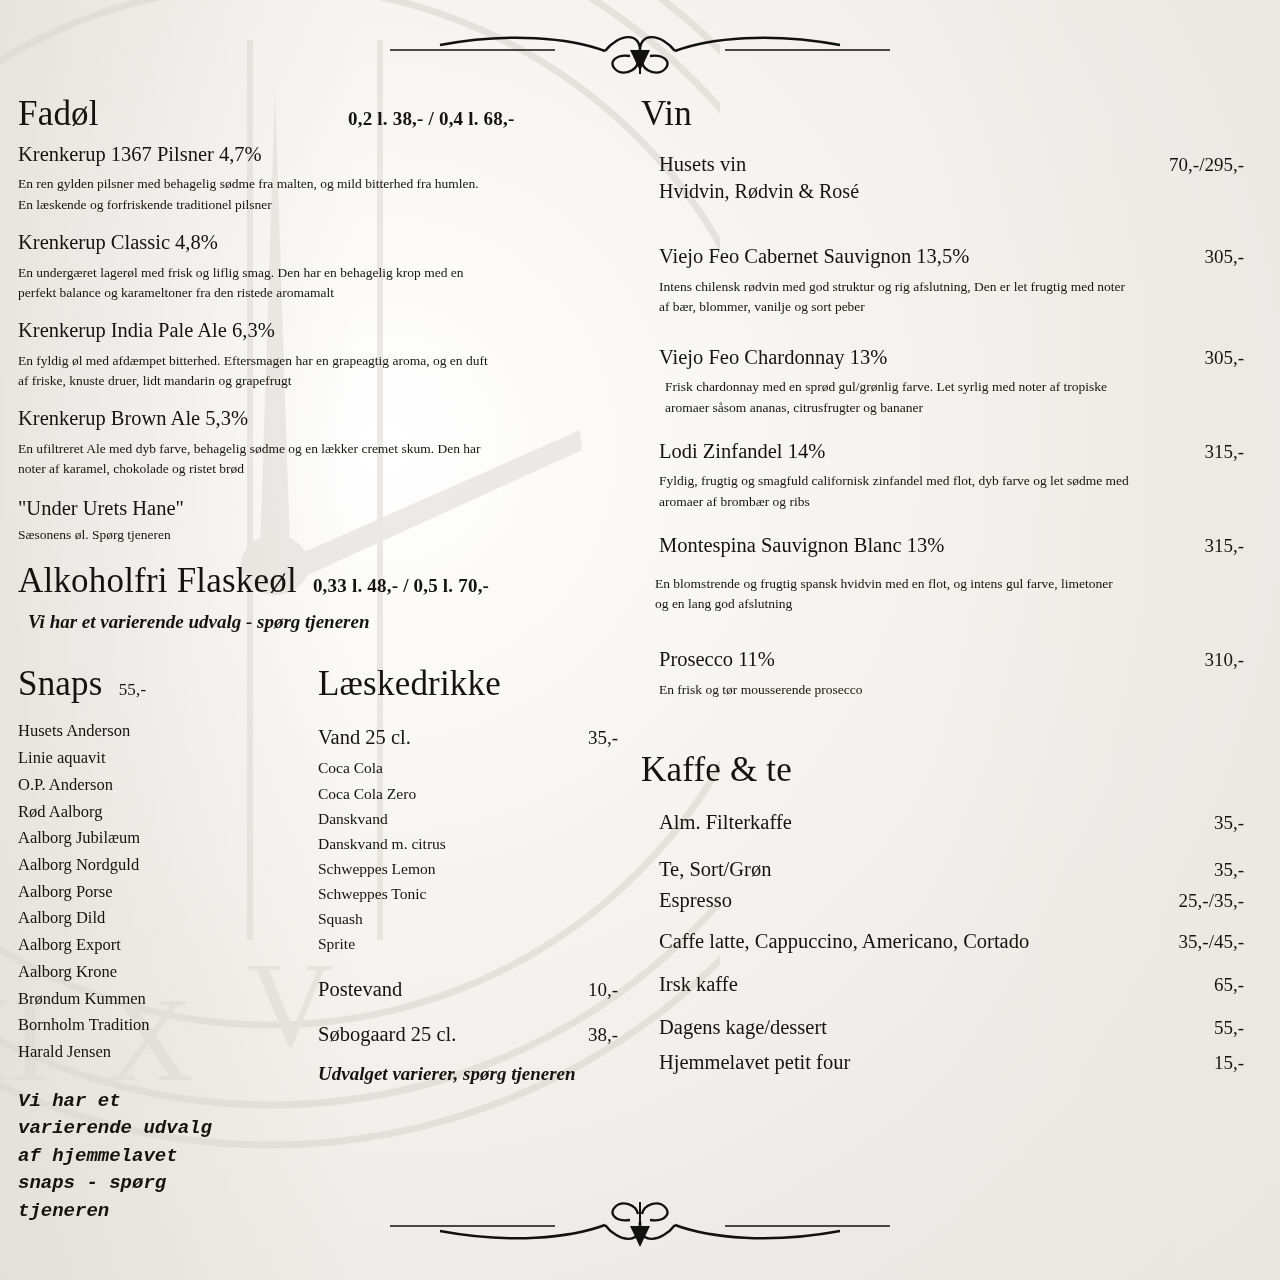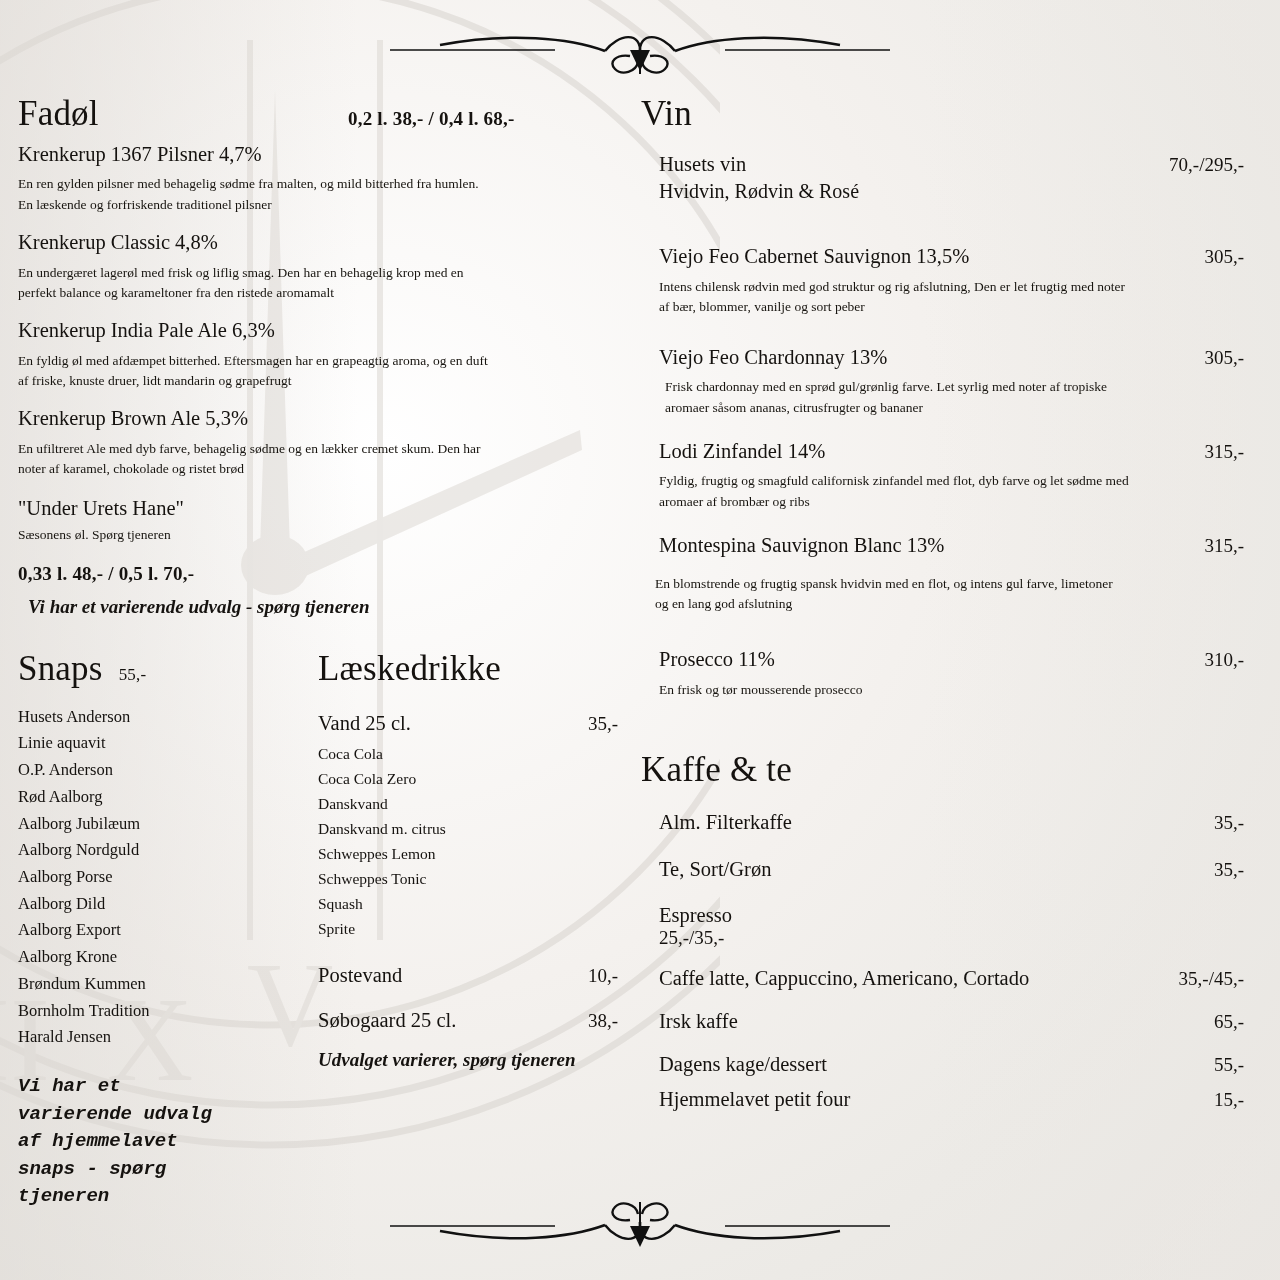--- a/index.html
+++ b/index.html
@@ -256,20 +256,21 @@
     <div class="beer" style="margin-top:14px;">
       <div class="item-name">Krenkerup Brown Ale 5,3%</div>
       <p class="desc">En ufiltreret Ale med dyb farve, behagelig sødme og en lækker cremet skum. Den har noter af karamel, chokolade og ristet brød</p>
     </div>
     <div class="beer" style="margin-top:16px;">
       <div class="item-name">"Under Urets Hane"</div>
       <p class="desc" style="margin-top:2px;">Sæsonens øl. Spørg tjeneren</p>
     </div>
 
     <div class="section-row" style="margin-top:18px;">
+      <h2 class="section">Alkoholfri Flaskeøl</h2>
       <div class="section-price">0,33 l. 48,-  /  0,5 l. 70,-</div>
     </div>
     <div class="italic-note" style="margin-top:8px; margin-left:10px;">Vi har et varierende udvalg - spørg tjeneren</div>
 
     <div class="two-col" style="margin-top:30px;">
 
       <div class="snaps-col">
         <div class="section-row">
           <h2 class="section">Snaps</h2>
           <div class="section-price small">55,-</div>
@@ -380,21 +381,21 @@
 
     <div style="margin-top:22px; padding-left:18px;">
       <div class="coffee-line" style="margin-top:16px;">
         <span>Alm. Filterkaffe</span>
         <span class="coffee-price">35,-</span>
       </div>
       <div class="coffee-line" style="margin-top:24px;">
         <span>Te, Sort/Grøn</span>
         <span class="coffee-price">35,-</span>
       </div>
-      <div class="coffee-line" style="margin-top:23px;flex-direction:column;">
+      <div class="coffee-line" style="margin-top:8px;">
         <span>Espresso</span>
         <span class="coffee-price">25,-/35,-</span>
       </div>
       <div class="coffee-line" style="margin-top:18px;">
         <span>Caffe latte, Cappuccino, Americano, Cortado</span>
         <span class="coffee-price">35,-/45,-</span>
       </div>
       <div class="coffee-line" style="margin-top:20px;">
         <span>Irsk kaffe</span>
         <span class="coffee-price">65,-</span>

